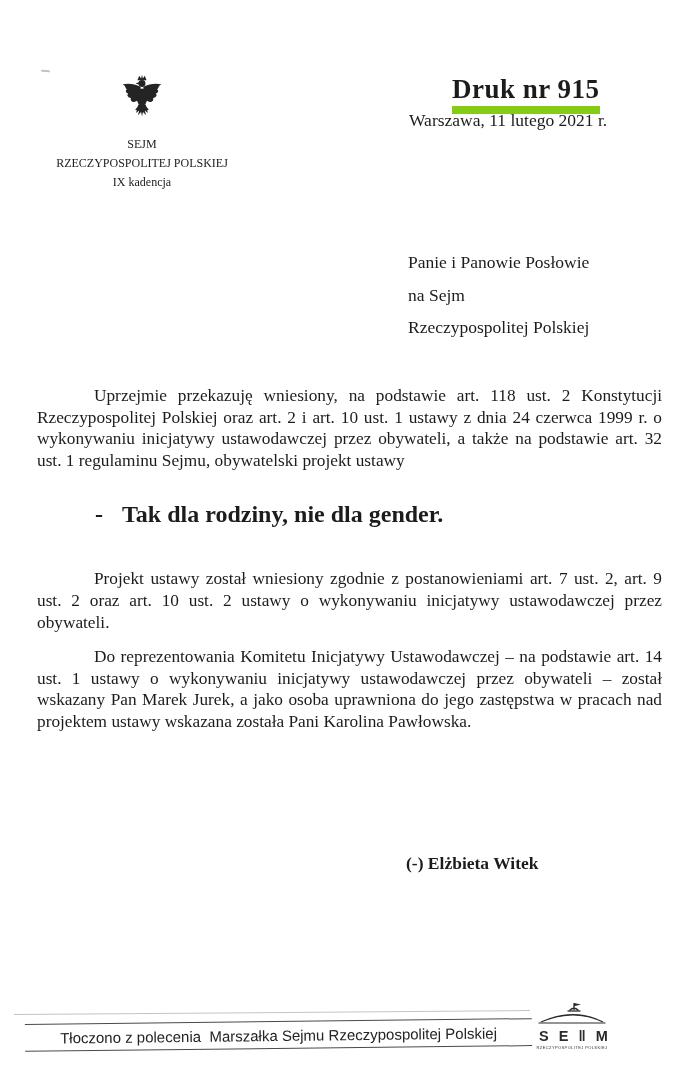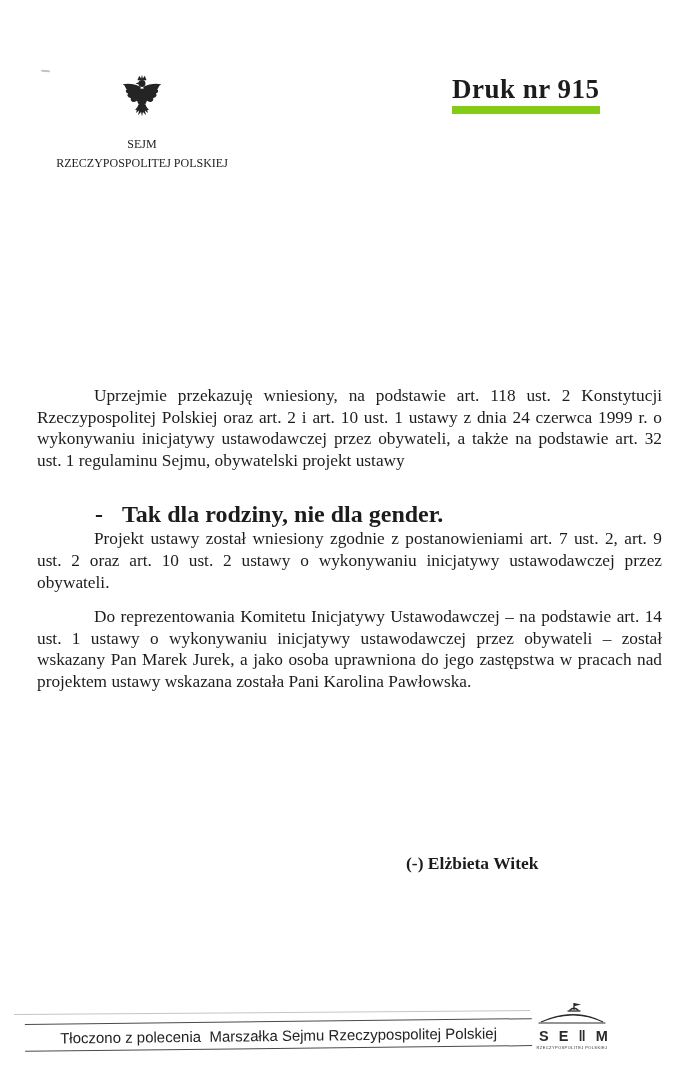--- a/index.html
+++ b/index.html
@@ -20,21 +20,21 @@
   }
   .place-date { position:absolute; left:409px; top:110px; font-size:17.5px; }
   .addressee { position:absolute; left:408px; top:246px; font-size:17.5px; line-height:32.5px; }
   .content { position:absolute; left:37px; top:385px; width:625px; }
   .para { margin:0; text-align:justify; text-indent:57px; font-size:17.3px; line-height:21.6px; }
   .para .b { font-weight:normal; }
   .title {
     margin:30px 0 0 0; padding-left:58px; font-size:24px; font-weight:bold;
     display:flex; gap:19px; align-items:baseline;
   }
-  .p2 { }
+  .p2 { margin-top:40px; }
   .p3 { margin-top:13px; }
   .sig-role { position:absolute; left:388px; top:802px; font-size:17px; letter-spacing:.3px; }
   .sig-name { position:absolute; left:406px; top:853px; font-size:17.5px;font-weight:bold; }
   .imprint-ghost-line {
     position:absolute; left:14px; top:1012px; width:516px; height:1px;
     background:#8a8a8a; transform:rotate(-0.45deg); opacity:.5;
   }
   .imprint-box {
     position:absolute; left:25px; top:1021px; width:507px; height:26px;
     border-top:1.6px solid #4a4a4a; border-bottom:1.6px solid #4a4a4a;
@@ -68,24 +68,31 @@
         <path d="M47 27 C35 22 22 19 8 22 C15 26 13 30 17 33 C13 36 15 40 20 42 C16 46 20 51 26 52 C24 57 28 61 35 60 L47 53 Z"></path>
         <path d="M53 27 C65 22 78 19 92 22 C85 26 87 30 83 33 C87 36 85 40 80 42 C84 46 80 51 74 52 C76 57 72 61 65 60 L53 53 Z"></path>
         <ellipse cx="50" cy="50" rx="11.5" ry="19"></ellipse>
         <path d="M42 66 L58 66 L63 84 L56 79 L59 89 L52 82 L50 92 L48 82 L41 89 L44 79 L37 84 Z"></path>
         <path d="M43 68 L35 77 L40 78 Z"></path>
         <path d="M57 68 L65 77 L60 78 Z"></path>
       </g>
     </svg>
     <div class="lh-line">SEJM</div>
     <div class="lh-line">RZECZYPOSPOLITEJ POLSKIEJ</div>
+    <div class="lh-line">IX kadencja</div>
   </div>
 
   <div class="doc-number">Druk nr 915</div>
+  <div class="place-date">Warszawa, 11 lutego 2021 r.</div>
 
+  <div class="addressee">
+    <div>Panie i Panowie Posłowie</div>
+    <div>na Sejm</div>
+    <div>Rzeczypospolitej Polskiej</div>
+  </div>
 
   <div class="content">
     <p class="para"><span>Uprzejmie przekazuję wniesiony, na podstawie art. 118 ust. 2 Konstytucji Rzeczypospolitej Polskiej oraz art. 2 i art. 10 ust. 1 ustawy z dnia 24 czerwca 1999 r. o wykonywaniu inicjatywy ustawodawczej przez obywateli, a także na podstawie art. 32 ust. 1 regulaminu Sejmu, </span><span class="b">obywatelski projekt ustawy</span></p>
 
     <h1 class="title">
       <span>-</span>
       <span>Tak dla rodziny, nie dla gender.</span>
     </h1>
 
     <p class="para p2">Projekt ustawy został wniesiony zgodnie z postanowieniami art. 7 ust. 2, art. 9 ust. 2 oraz art. 10 ust. 2 ustawy o wykonywaniu inicjatywy ustawodawczej przez obywateli.</p>

